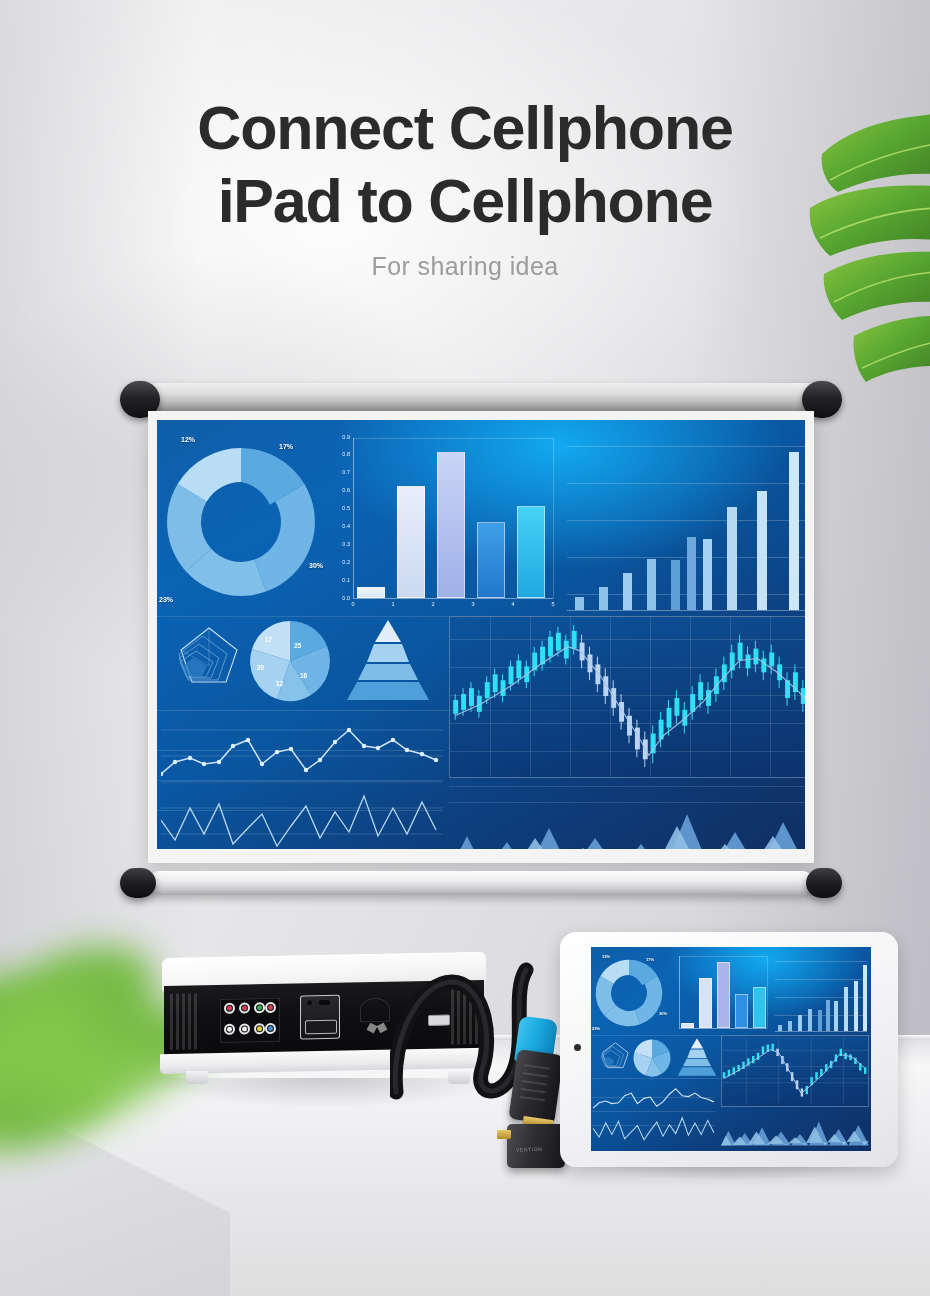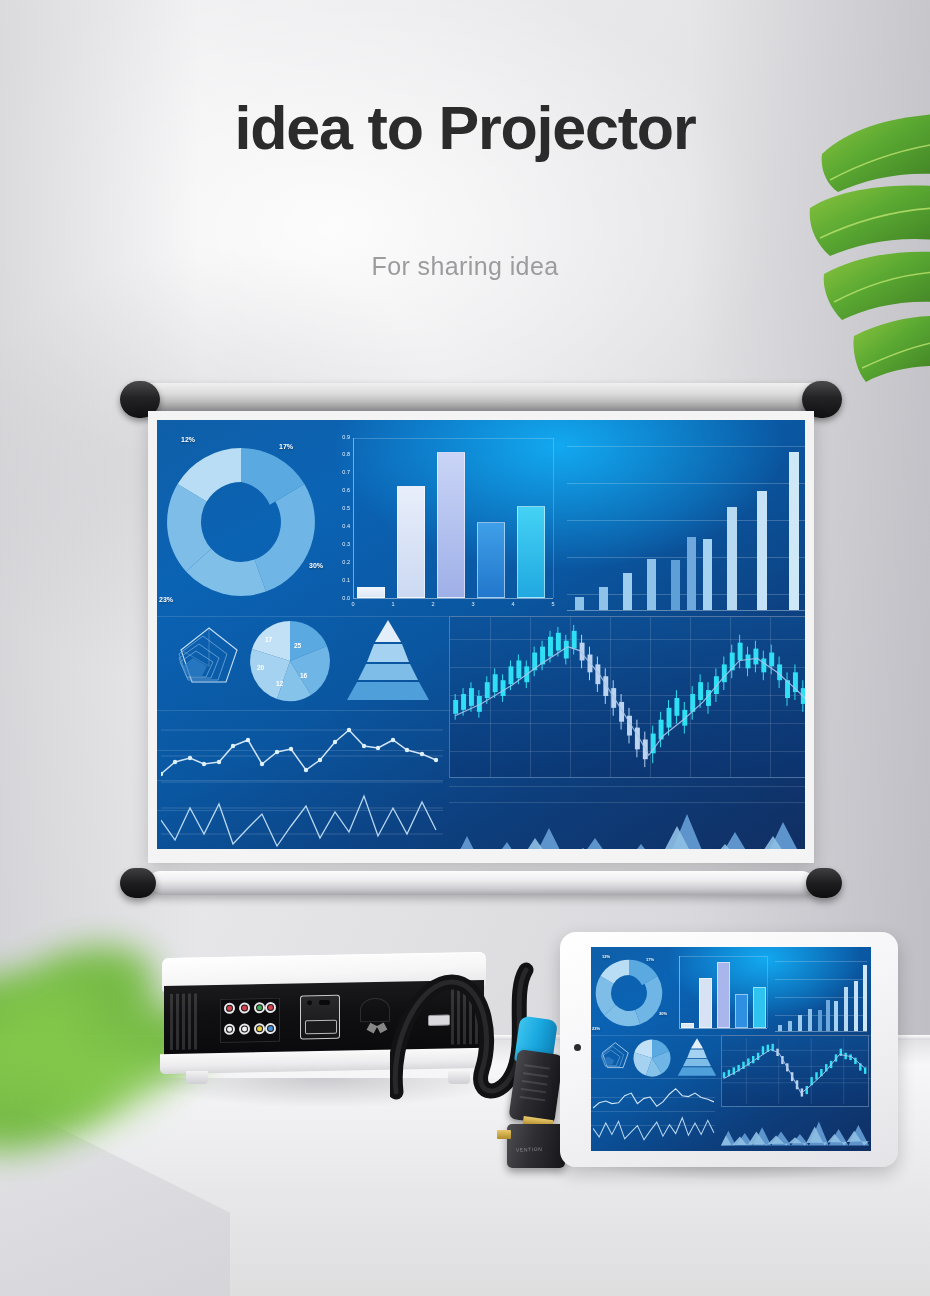--- a/index.html
+++ b/index.html
@@ -293,21 +293,22 @@
   </g>
 </svg>
 <svg class="plant-blur-2" viewBox="0 0 210 200">
   <g fill="#86cb4c">
     <ellipse cx="70" cy="100" rx="70" ry="42" transform="rotate(-30 70 100)"></ellipse>
     <ellipse cx="140" cy="140" rx="56" ry="34" transform="rotate(-12 140 140)"></ellipse>
   </g>
 </svg>
 
 <h1 class="headline">
-  <span class="l2">idea to Projector</span>
+  <span>Connect Cellphone</span>
+  <span class="l2">iPad to Cellphone</span>
 </h1>
 <div class="subtitle">For sharing idea</div>
 
 <div class="screen-unit">
   <div class="roller"></div>
   <div class="roller-cap l"></div>
   <div class="roller-cap r"></div>
 
   <div class="canvas-frame">
     <div class="screen-img">

